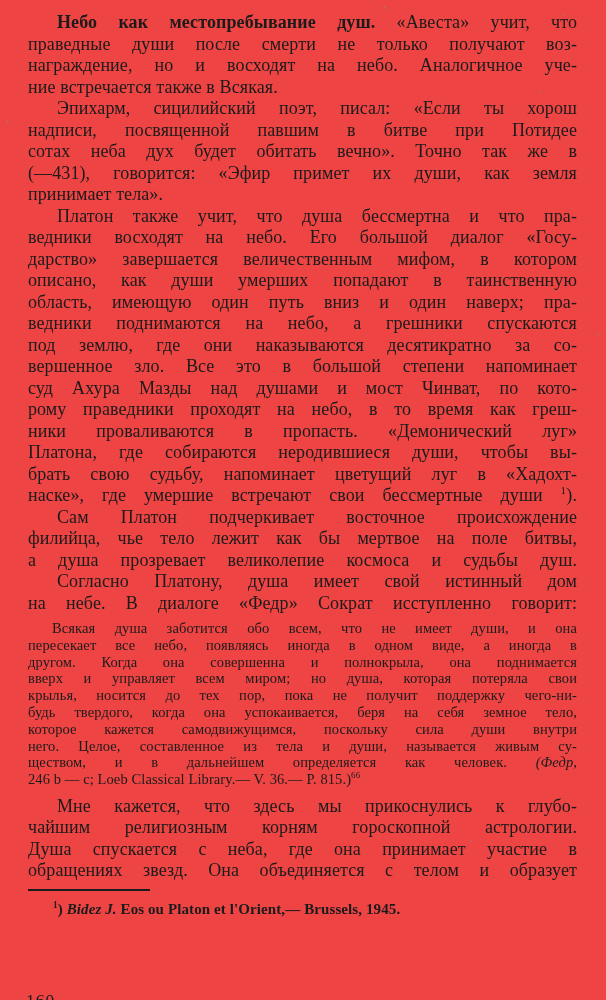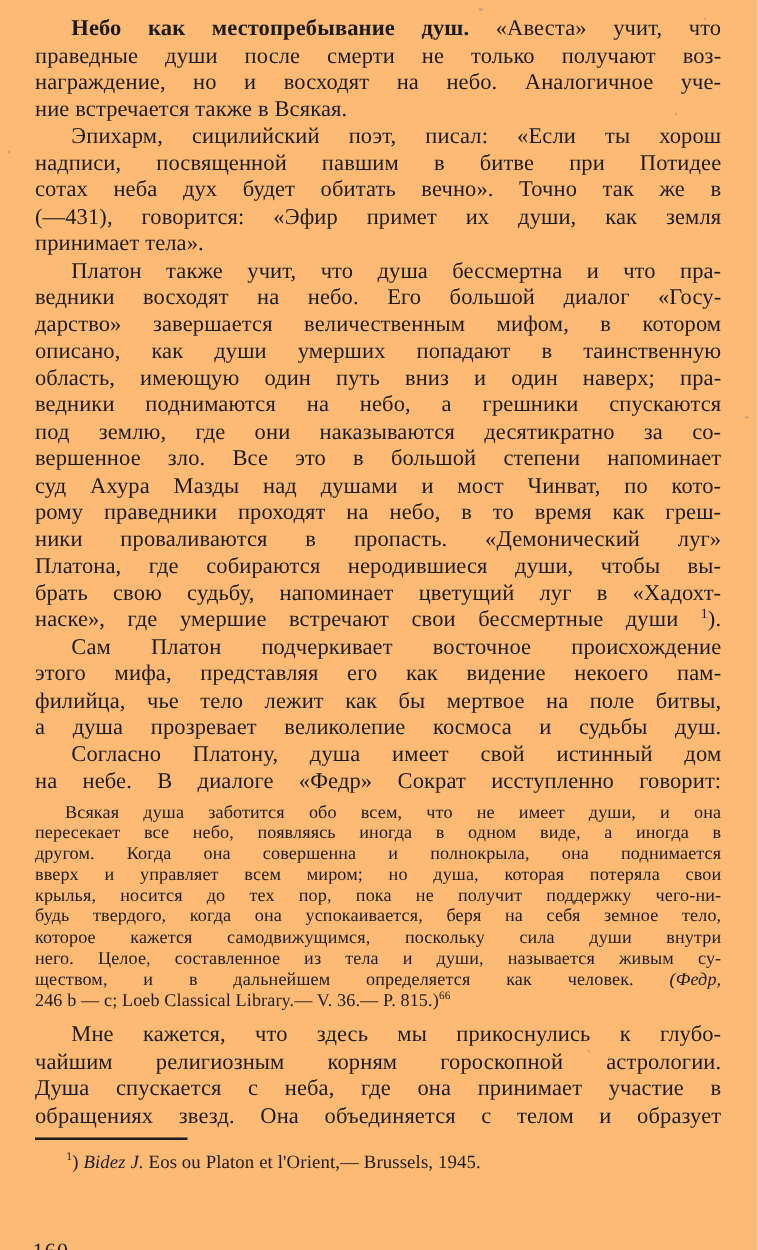--- a/index.html
+++ b/index.html
@@ -1,21 +1,21 @@
 <!DOCTYPE html>
 <html lang="ru"><head>
 <meta charset="utf-8">
 <style>
   html, body { margin: 0; padding: 0; background: #e8e8e6; }
   .page {
     position: relative;
     width: 606px;
     height: 1000px;
     margin: 0 auto;
-    background: #fdba74;
+    background: #ef4444;
     color: #1b1b1b;
     font-family: "Liberation Serif", "DejaVu Serif", serif;
     overflow: hidden;
   }
   .textblock {
     position: absolute;
     left: 28px;
     top: 12px;
     width: 549px;
   }
@@ -45,20 +45,21 @@
     width: 122px;
     height: 0;
     border-top: 2px solid #1b1b1b;
   }
   .footnote {
     margin-top: 9px;
     font-size: 15px;
     line-height: 18px;
     text-indent: 25px;
     letter-spacing: 0.1px;
+    font-weight: bold;
   }
   .pagenum {
     position: absolute;
     left: 26px;
     top: 990px;
     font-size: 17.5px;
     letter-spacing: 1px;
   }
   .speck {
     position: absolute;
@@ -101,21 +102,20 @@
       <div class="ln">суд Ахура Мазды над душами и мост Чинват, по кото-</div>
       <div class="ln">рому праведники проходят на небо, в то время как греш-</div>
       <div class="ln">ники проваливаются в пропасть. «Демонический луг»</div>
       <div class="ln">Платона, где собираются неродившиеся души, чтобы вы-</div>
       <div class="ln">брать свою судьбу, напоминает цветущий луг в «Хадохт-</div>
       <div class="ln"><span>наске», где умершие встречают свои бессмертные души </span><sup class="fnref">1</sup><span>).</span></div>
     </div>
 
     <div class="para">
       <div class="ln ind">Сам Платон подчеркивает восточное происхождение</div>
-      <div class="ln">этого мифа, представляя его как видение некоего пам-</div>
       <div class="ln">филийца, чье тело лежит как бы мертвое на поле битвы,</div>
       <div class="ln">а душа прозревает великолепие космоса и судьбы душ.</div>
     </div>
 
     <div class="para">
       <div class="ln ind">Согласно Платону, душа имеет свой истинный дом</div>
       <div class="ln">на небе. В диалоге «Федр» Сократ исступленно говорит:</div>
     </div>
 
     <div class="quoteblock">

